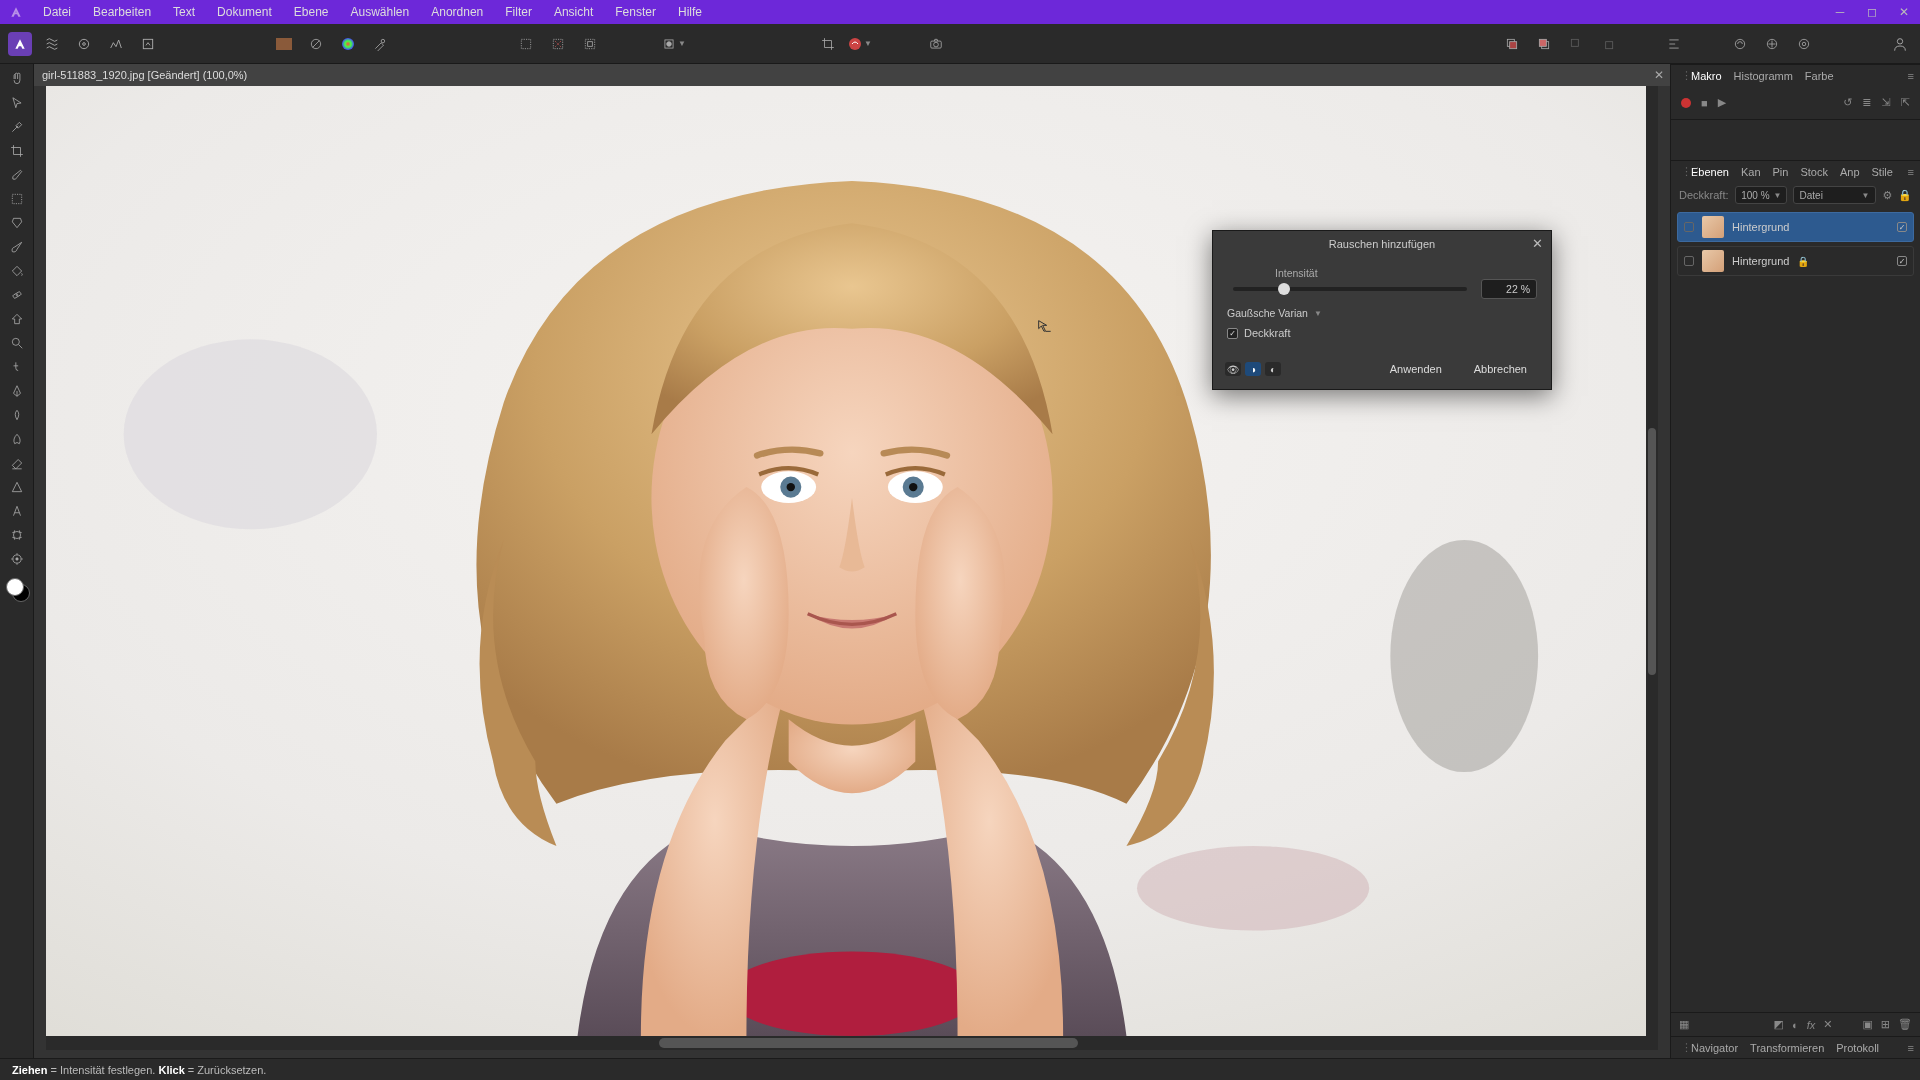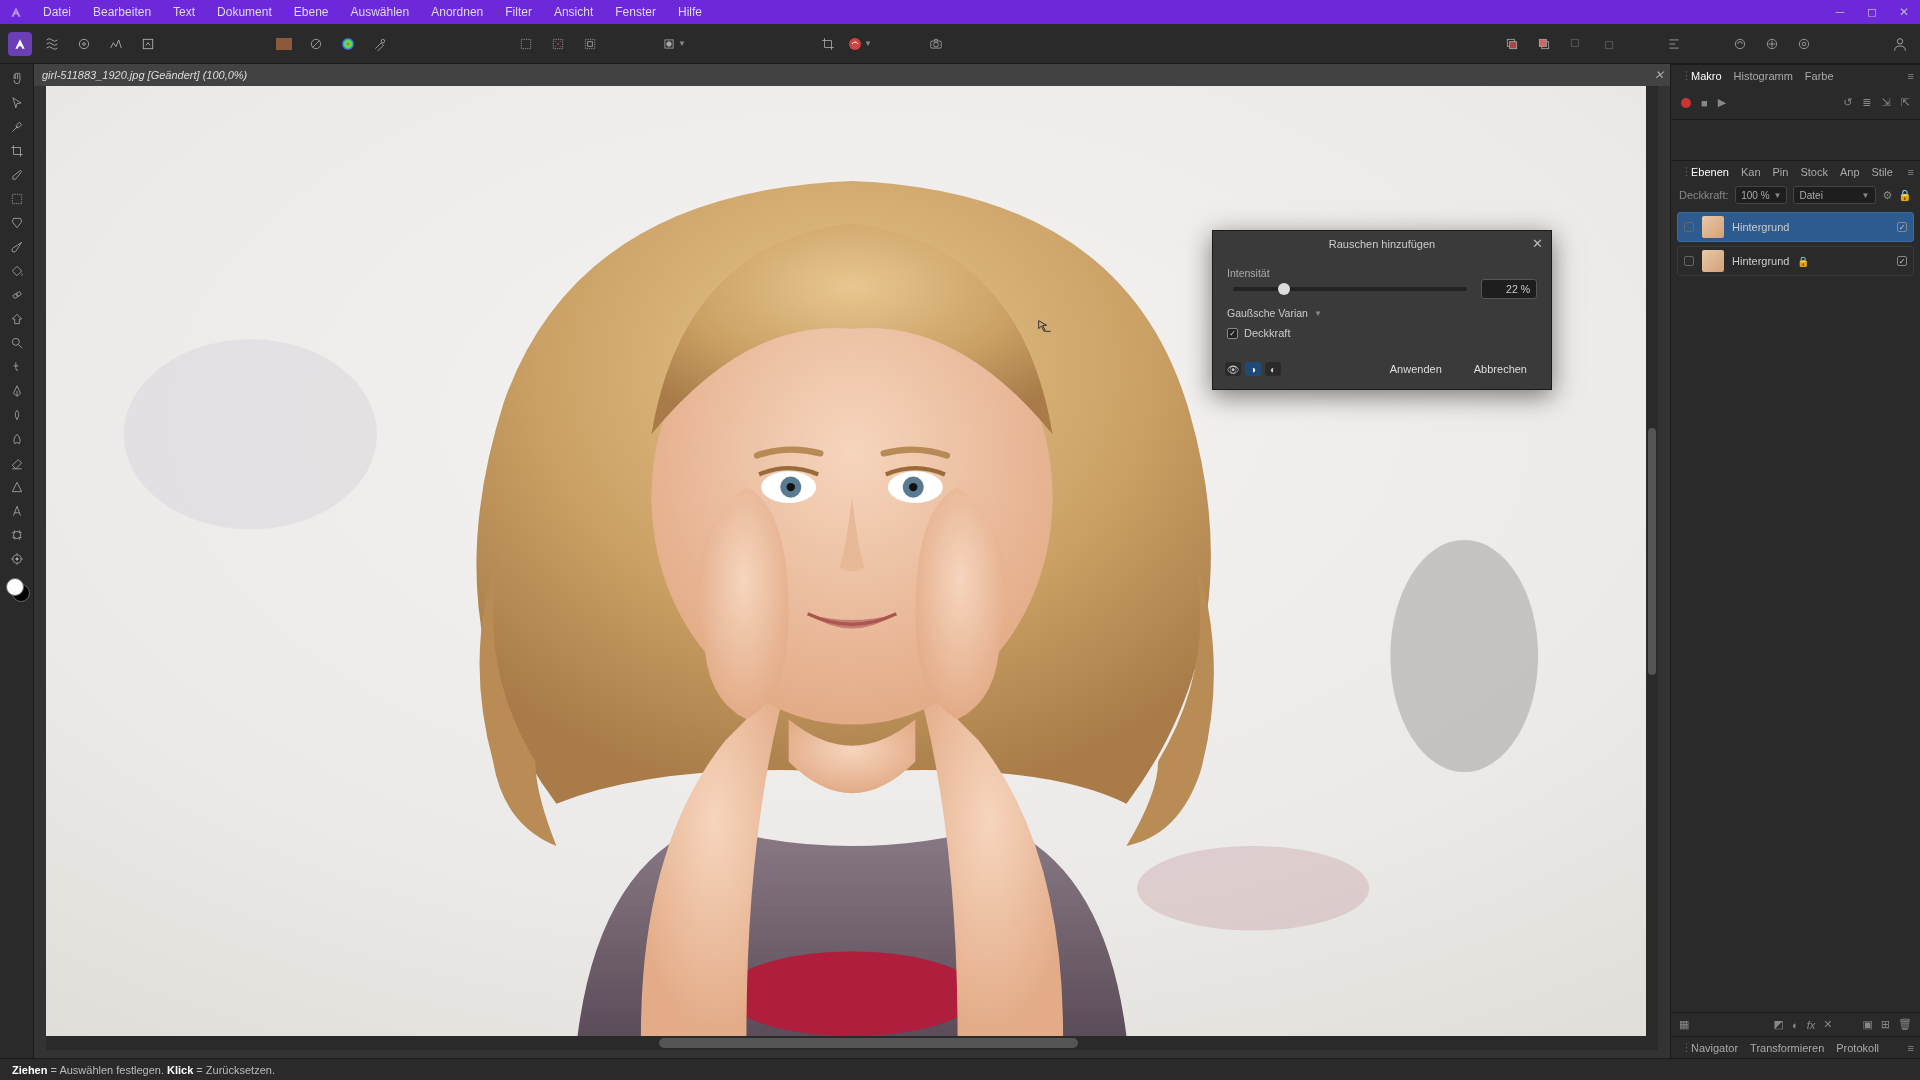--- a/index.html
+++ b/index.html
@@ -28,21 +28,21 @@
 
 
 .toolstrip { width: 34px; background: #2a2a2a; display: flex; flex-direction: column; align-items: center; padding-top: 6px; gap: 6px; border-right: 1px solid #1a1a1a; }
 .tool { width: 24px; height: 18px; display: flex; align-items: center; justify-content: center; color: #aaa; font-size: 13px; }
 .swatch-stack { margin-top: 4px; position: relative; width: 22px; height: 22px; }
 .swatch-fore { position:absolute; width:18px; height:18px; border-radius:50%; background:#fff; border:1px solid #666; left:0; top:0; }
 .swatch-back { position:absolute; width:18px; height:18px; border-radius:50%; background:#000; border:1px solid #666; right:-2px; bottom:-2px; }
 
 
 .canvas-wrap { flex: 1; display: flex; flex-direction: column; background: #333; position: relative; }
-.doctab-bar { height: 22px; background: #424242; display:flex; align-items:center; position: relative; font-style: italic; }
+.doctab-bar { height: 22px; background: #424242; display:flex; align-items:center; position: relative; }
 .doctab { height: 22px; background: #424242; display: flex; align-items: center; padding: 0 8px; font-size: 11px; color: #ddd; }
 .doctab .x { margin-left: auto; position:absolute; right:6px; font-size: 12px; color: #aaa; }
 .viewport { flex: 1; background: #333; margin: 0 12px 8px 0; position: relative; overflow: hidden; }
 .image { position:absolute; left: 12px; top: 0; right: 0; bottom: 14px; background: #eceef0; overflow: hidden; }
 .himg-svg { position:absolute; inset:0; width:100%; height:100%; }
 .noise { position:absolute; inset:0; opacity:.15; background-image: radial-gradient(#777 .5px, transparent .5px); background-size: 2px 2px; mix-blend-mode: multiply; }
 .cursor-ind { position:absolute; left: 990px; top: 232px; width: 16px; height: 16px; pointer-events:none; }
 .hscroll { position:absolute; left:12px; right:0; bottom:0; height:14px; background:#2a2a2a; }
 .hscroll .thumb { position:absolute; left:38%; width:26%; top:2px; height:10px; background:#555; border-radius:5px; }
 .vscroll { position:absolute; right:0; top:0; bottom:14px; width:12px; background:#2a2a2a; }
@@ -84,21 +84,21 @@
 
 .statusbar { height: 22px; background: #2a2a2a; display:flex; align-items:center; padding: 0 12px; font-size: 11px; color:#bbb; border-top:1px solid #1a1a1a; }
 .statusbar b { color:#fff; font-weight:700; }
 
 
 .dialog { position: absolute; left: 1212px; top: 230px; width: 340px; background: #3a3a3a; border: 1px solid #1a1a1a; box-shadow: 0 6px 24px rgba(0,0,0,.5); font-size: 11px; color:#ccc; }
 .dialog-title { height: 26px; display:flex; align-items:center; justify-content:center; position:relative; background:#3a3a3a; }
 .dialog-title .dx { position:absolute; right:8px; top:5px; color:#bbb; font-size:13px; }
 .dialog-body { padding: 10px 14px 6px; }
 .dlg-row { display:flex; align-items:center; gap:8px; margin-bottom:8px; }
-.dlg-label { font-size: 10.5px; color:#aaa; }
+.dlg-label { font-size: 10.5px; color:#aaa;margin-left:48px; }
 .slider { flex:1; height: 4px; background:#222; border-radius:2px; position:relative; margin: 0 6px; }
 .slider .knob { position:absolute; top:-4px; width:12px; height:12px; border-radius:50%; background:#ddd; }
 .val-field { width: 56px; height: 20px; background:#1e1e1e; border:1px solid #555; border-radius:3px; display:flex; align-items:center; justify-content:flex-end; padding:0 6px; font-size:10.5px; }
 .combo { display:inline-flex; align-items:center; gap:4px; font-size:10.5px; }
 .chk { width:11px;height:11px;border:1px solid #888;background:#222;border-radius:2px;display:inline-flex;align-items:center;justify-content:center;font-size:8px;color:#ddd; }
 .dialog-foot { display:flex; align-items:center; padding: 6px 12px 10px; gap: 8px; }
 .eye-toggle { display:flex; gap:4px; }
 .eye-toggle span { width:16px;height:14px;border-radius:3px;display:flex;align-items:center;justify-content:center;font-size:10px; }
 .dlg-btn { margin-left:auto; padding: 4px 12px; border-radius:3px; color:#ddd; }
 .dlg-btn + .dlg-btn { margin-left: 0; }
@@ -596,21 +596,21 @@
       <span>Navigator</span>
       <span>Transformieren</span>
       <span>Protokoll</span>
       <span class="menuicn">≡</span>
     </div>
   </div>
 </div>
 
 <div class="statusbar">
   <span>
-    <b>Ziehen</b><span> = Auswählen festlegen. </span><b>Klick</b><span> = Zurücksetzen.</span>
+    <b>Ziehen</b><span> = Intensität festlegen. </span><b>Klick</b><span> = Zurücksetzen.</span>
   </span>
 </div>
 
 <div class="dialog">
   <div class="dialog-title">
     <span>Rauschen hinzufügen</span>
     <span class="dx">✕</span>
   </div>
   <div class="dialog-body">
     <div class="dlg-label">Intensität</div>

